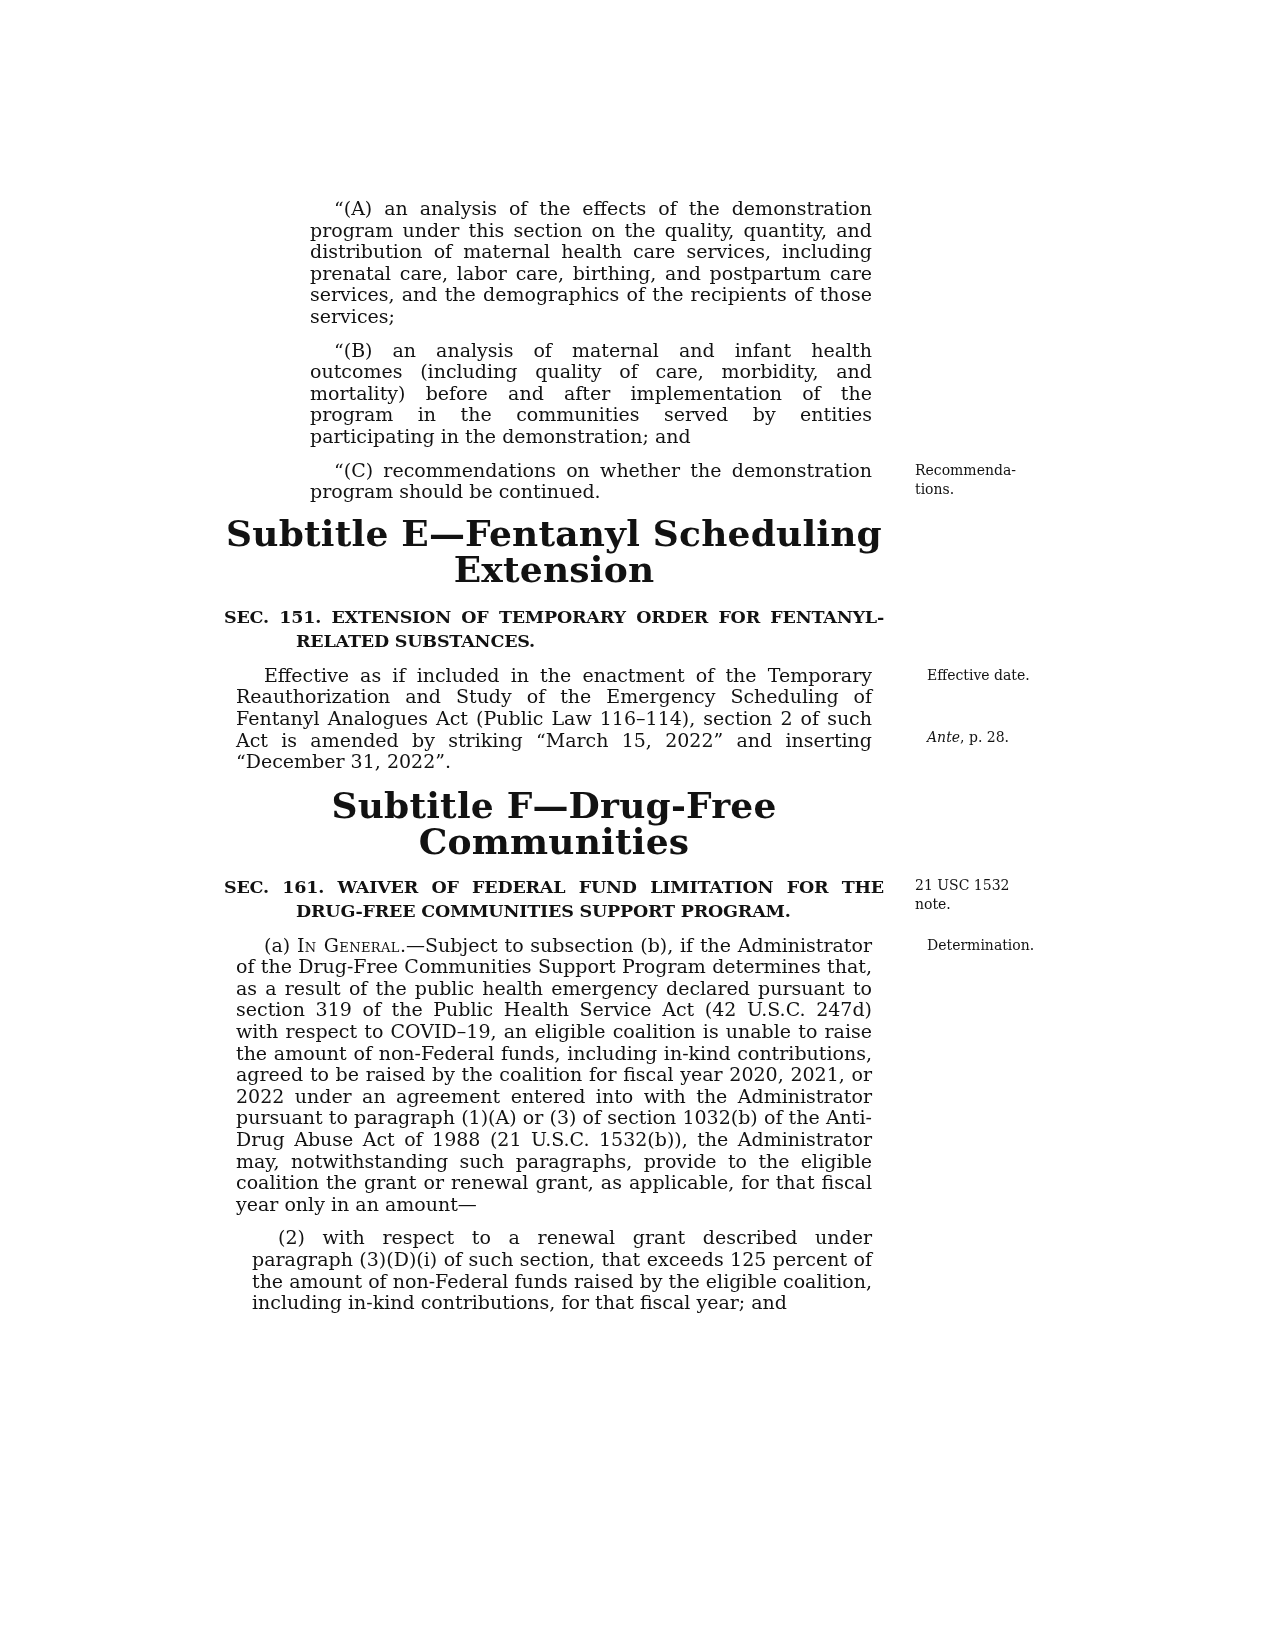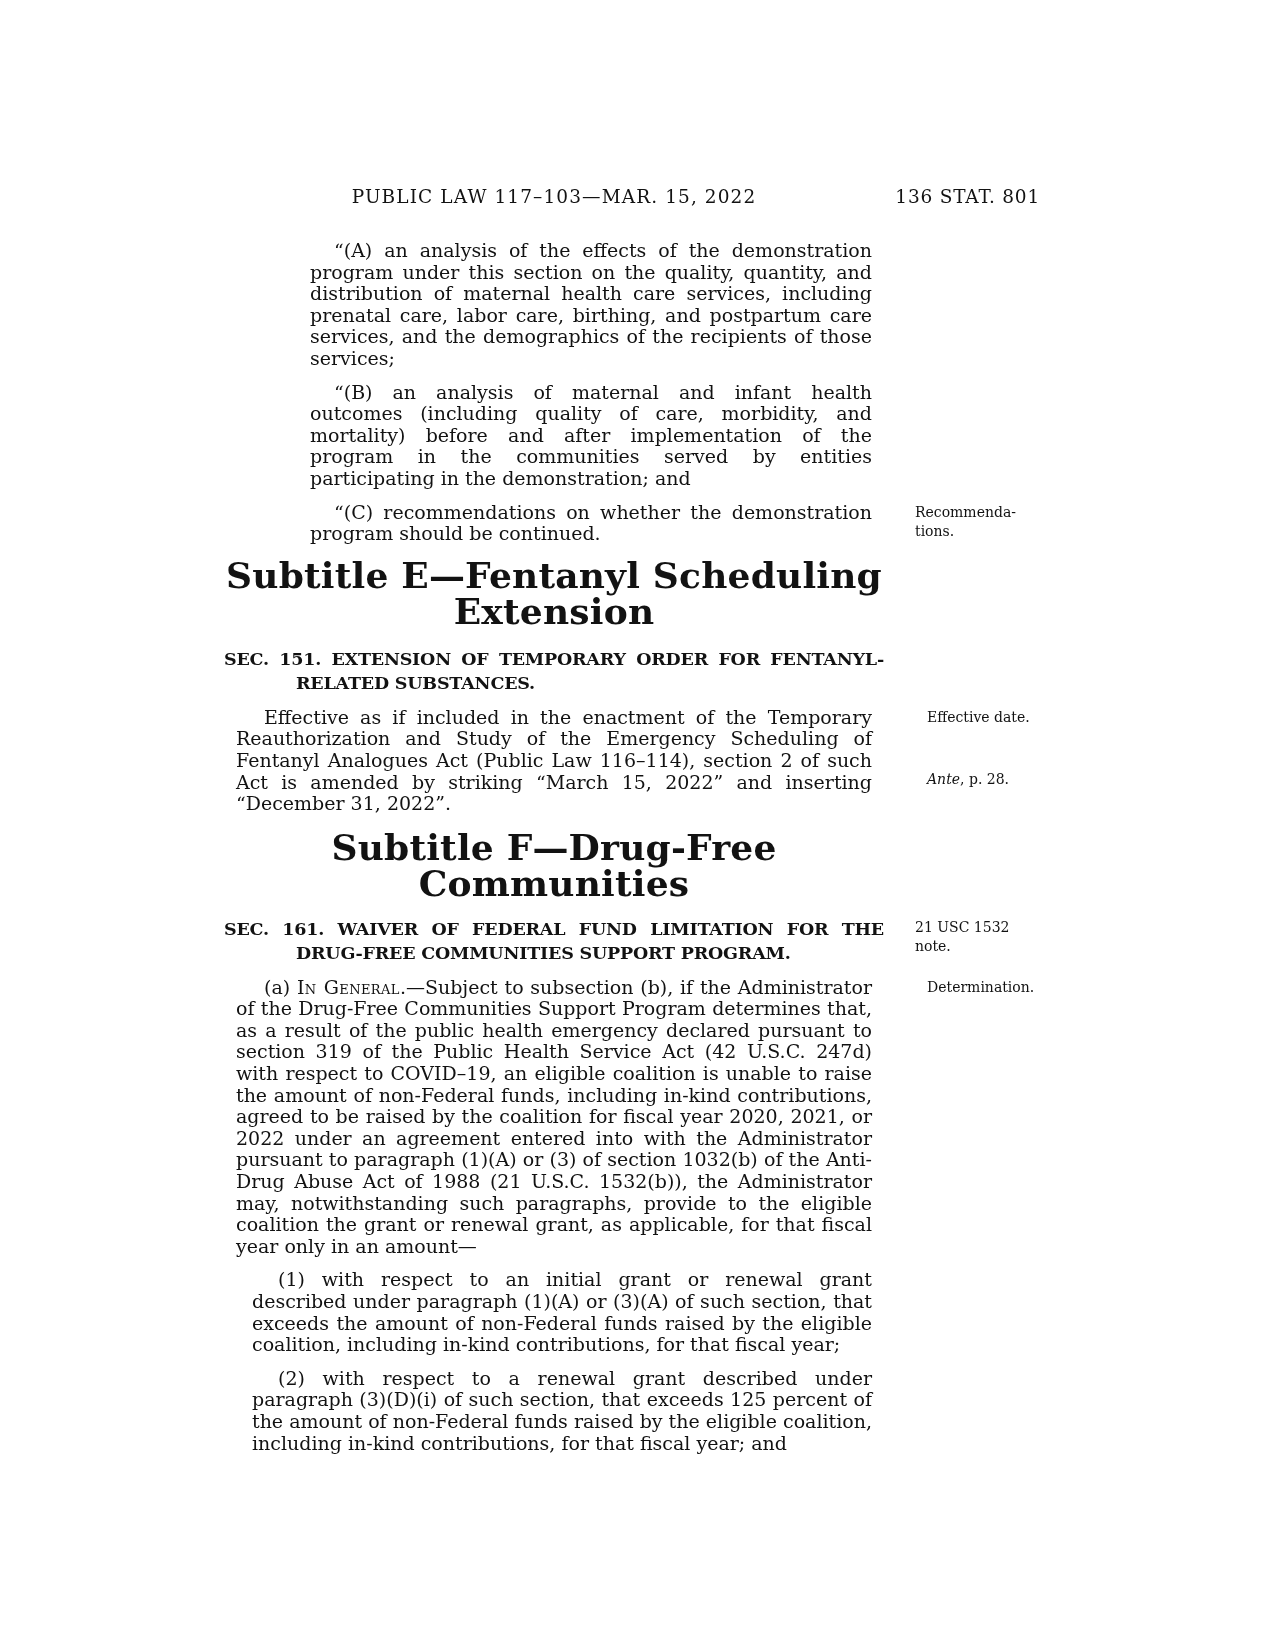--- a/index.html
+++ b/index.html
@@ -49,24 +49,20 @@
   .note.at0{left:691px;}        
   .note.atsub{left:605px;}      
   .note.ante{top:63px;}
 </style>
 </head>
 <body>
 
 <div class="page">
   <div class="content">
 
-    <div class="pagehead">
-      <div class="law">PUBLIC LAW 117–103—MAR. 15, 2022</div>
-      <div class="stat">136 STAT. 801</div>
-    </div>
 
     <div class="col">
 
       <p class="body sub">“(A) an analysis of the effects of the demonstration program under this section on the quality, quantity, and distribution of maternal health care services, including prenatal care, labor care, birthing, and postpartum care services, and the demographics of the recipients of those services;</p>
 
       <p class="body sub">“(B) an analysis of maternal and infant health outcomes (including quality of care, morbidity, and mortality) before and after implementation of the program in the communities served by entities participating in the demonstration; and</p>
 
       <p class="body sub">
         <span>“(C) recommendations on whether the demonstration program should be continued.</span>
         <span class="note atsub">Recommenda­tions.</span>
@@ -88,20 +84,19 @@
       <h2 class="sec">
         <span>SEC. 161. WAIVER OF FEDERAL FUND LIMITATION FOR THE DRUG-FREE COMMUNITIES SUPPORT PROGRAM.</span>
         <span class="note at0">21 USC 1532 note.</span>
       </h2>
 
       <p class="body indent1">
         <span>(a) </span><span class="sc">In General</span><span>.—Subject to subsection (b), if the Administrator of the Drug-Free Communities Support Program determines that, as a result of the public health emergency declared pursuant to section 319 of the Public Health Service Act (42 U.S.C. 247d) with respect to COVID–19, an eligible coalition is unable to raise the amount of non-Federal funds, including in-kind contributions, agreed to be raised by the coalition for fiscal year 2020, 2021, or 2022 under an agreement entered into with the Administrator pursuant to paragraph (1)(A) or (3) of section 1032(b) of the Anti-Drug Abuse Act of 1988 (21 U.S.C. 1532(b)), the Administrator may, notwithstanding such paragraphs, provide to the eligible coalition the grant or renewal grant, as applicable, for that fiscal year only in an amount—</span>
         <span class="note at0">Determination.</span>
       </p>
 
-      <p class="body num">(1) with respect to an initial grant or renewal grant described under paragraph (1)(A) or (3)(A) of such section, that exceeds the amount of non-Federal funds raised by the eligible coalition, including in-kind contributions, for that fiscal year;</p>
 
       <p class="body num">(2) with respect to a renewal grant described under paragraph (3)(D)(i) of such section, that exceeds 125 percent of the amount of non-Federal funds raised by the eligible coalition, including in-kind contributions, for that fiscal year; and</p>
 
 
     </div>
   </div>
 </div>
 
 </body></html>

